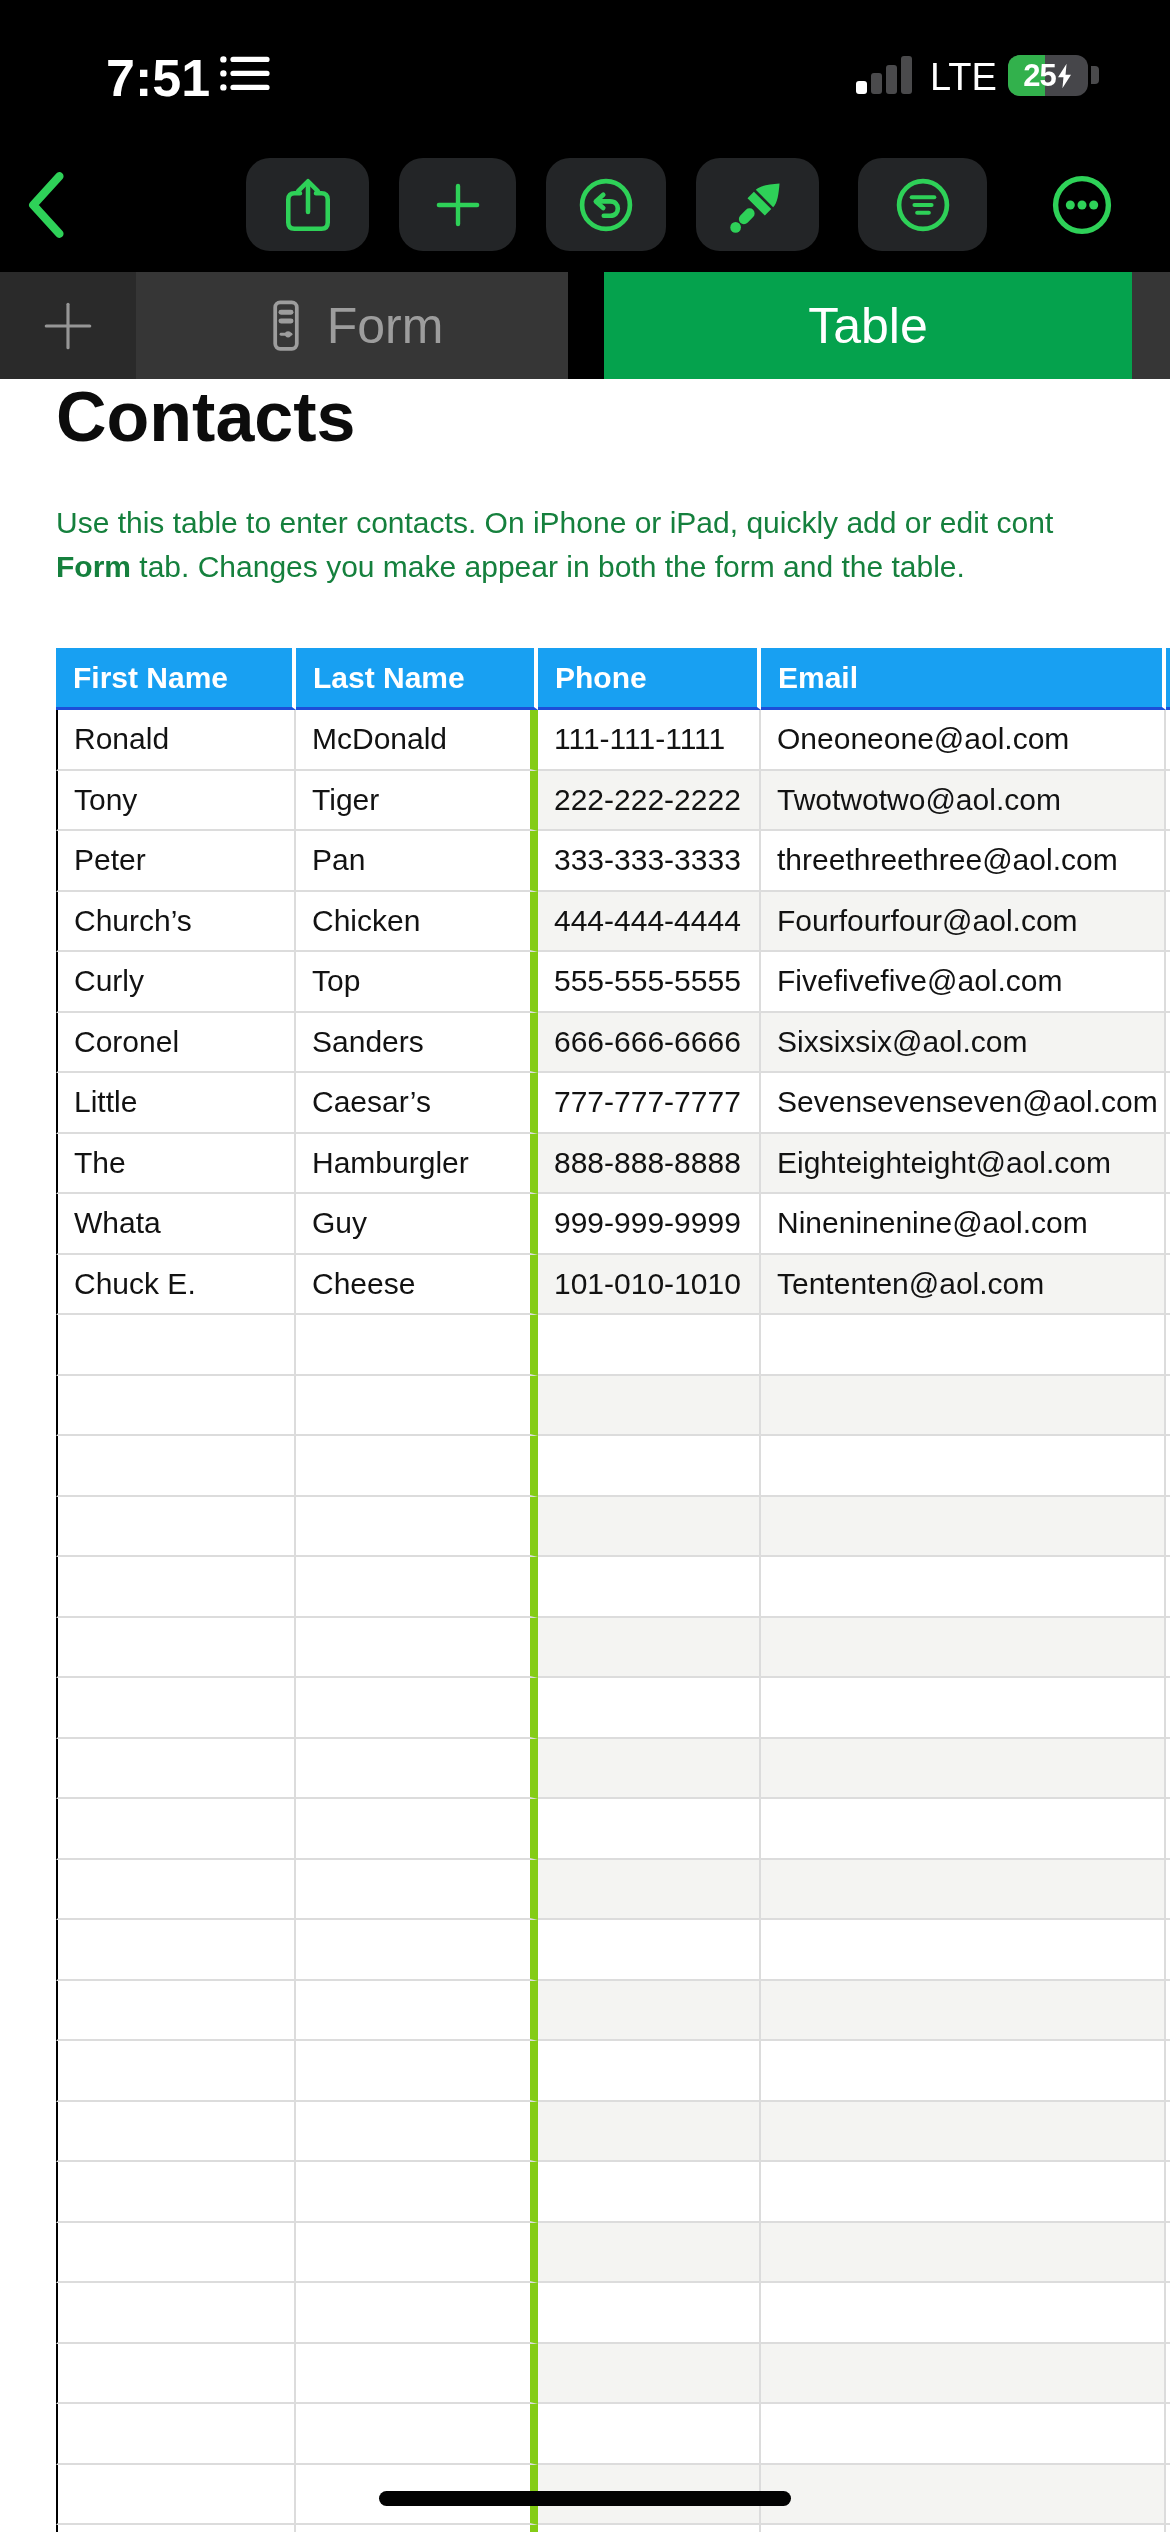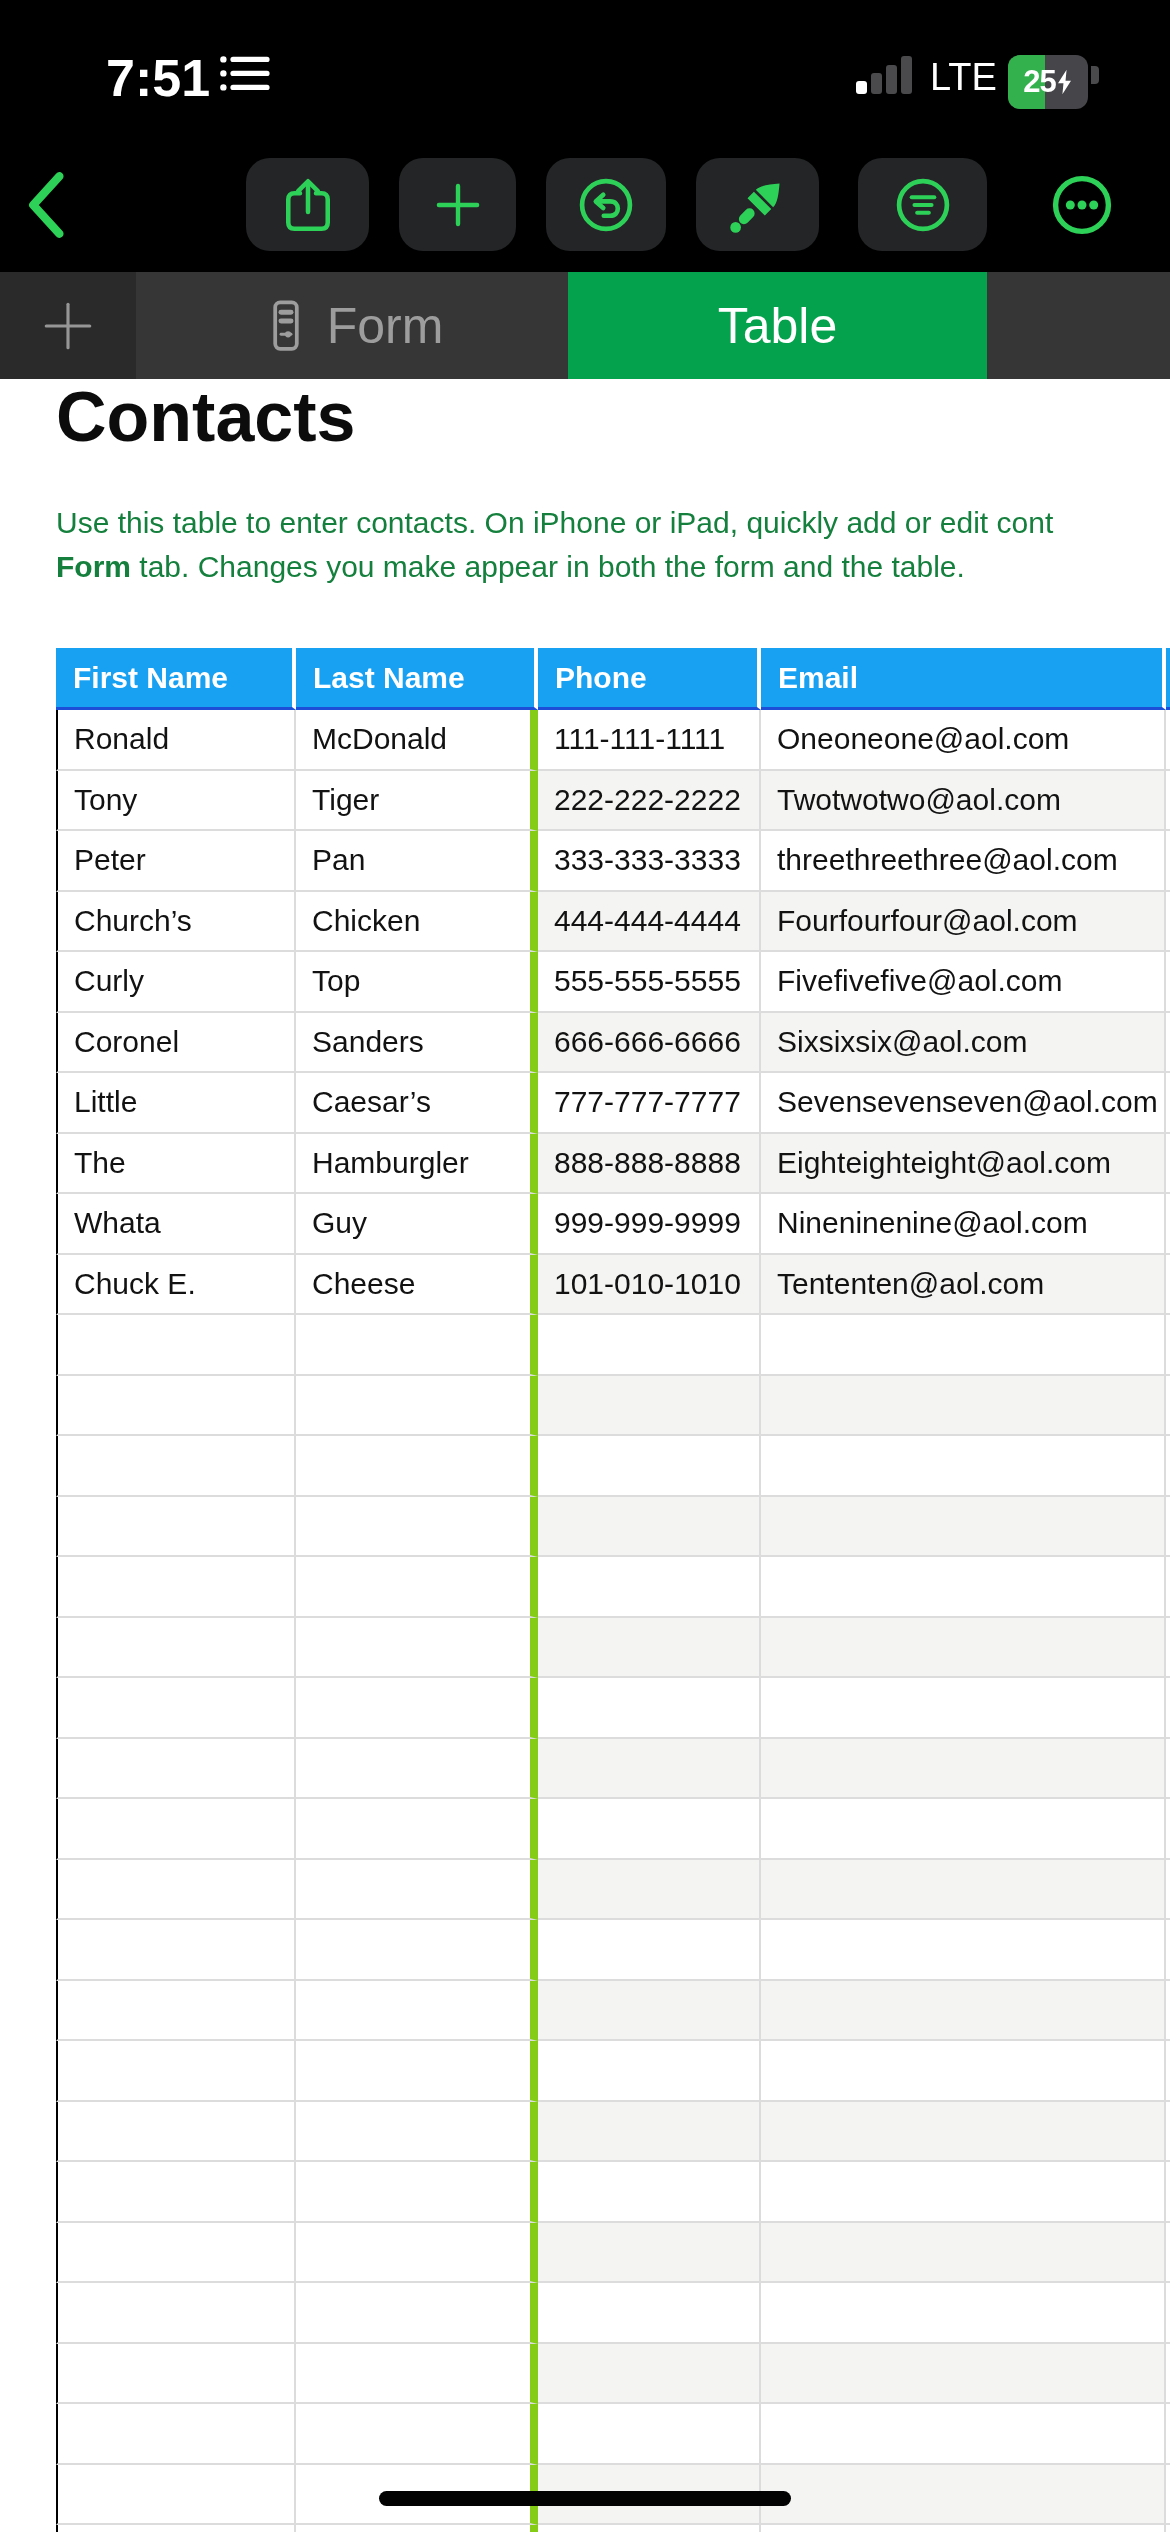--- a/index.html
+++ b/index.html
@@ -6,36 +6,36 @@
   #screen{position:relative;width:1170px;height:2532px;background:#000;overflow:hidden;
           font-family:"Liberation Sans","DejaVu Sans",sans-serif;}
 
   
   .time{position:absolute;left:106px;top:48px;color:#fff;font-size:52px;font-weight:600;letter-spacing:0px;}
   .statusicon{position:absolute;}
   .sigbars{position:absolute;left:856px;top:56px;width:58px;height:38px;}
   .sigbars i{position:absolute;bottom:0;width:11px;border-radius:3px;background:#4a4a4c;}
   .sigbars i.on{background:#fff;}
   .lte{position:absolute;left:930px;top:56px;color:#fff;font-size:38px;font-weight:500;}
-  .battery{position:absolute;left:1008px;top:55px;width:80px;height:54px;border-radius:12px;background:#46464a;overflow:hidden;}
+  .battery{position:absolute;left:1008px;top:55px;width:80px;height:41px;border-radius:12px;background:#46464a;overflow:hidden;}
   .battery .fill{position:absolute;left:0;top:0;bottom:0;width:37px;background:#32b14c;}
   .battery .btxt{position:absolute;inset:0;display:flex;align-items:center;justify-content:center;
                  color:#fff;font-size:31px;font-weight:700;letter-spacing:-1px;}
   .batnub{position:absolute;left:1091px;top:66px;width:8px;height:18px;background:#4a4a4c;border-radius:0 4px 4px 0;}
 
   
   .toolbtn{position:absolute;top:158px;height:93px;background:#232527;border-radius:24px;
            display:flex;align-items:center;justify-content:center;color:#2ed158;}
   .ghost{position:absolute;display:flex;align-items:center;justify-content:center;color:#2ed158;}
 
   
   .tabbar{position:absolute;left:0;top:272px;width:1170px;height:107px;display:flex;}
   .tab-add{width:136px;background:#2a2a2a;display:flex;align-items:center;justify-content:center;color:#969696;}
   .tab-form{width:432px;background:#363636;display:flex;align-items:center;justify-content:center;gap:16px;color:#9d9d9d;}
-  .tab-table{width:419px;display:flex;align-items:center;justify-content:center;color:#fff;}
+  .tab-table{width:528px;display:flex;align-items:center;justify-content:center;color:#fff;margin-left:36px;}
   .tab-rest{flex:1;background:#363636;}
   .tablabel{font-size:50px;}
 
   
   .doc{position:absolute;left:0;top:379px;width:1170px;height:2153px;background:#fff;overflow:hidden;}
   .doctitle{position:absolute;left:56px;top:1px;font-size:70px;line-height:74px;font-weight:700;color:#0c0c0c;letter-spacing:0;}
   .docdesc{position:absolute;left:56px;top:122px;font-size:30px;line-height:44px;color:#15803d;white-space:nowrap;}
   .docdesc b{font-weight:700;}
 
   

